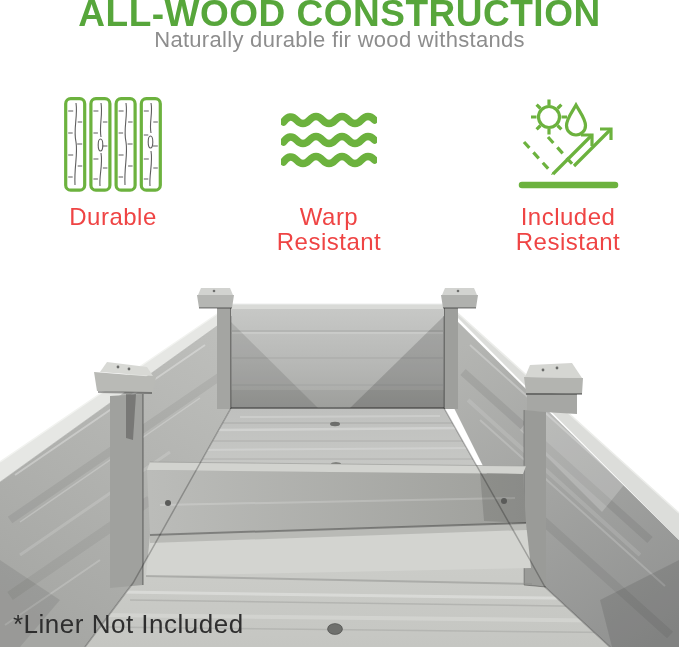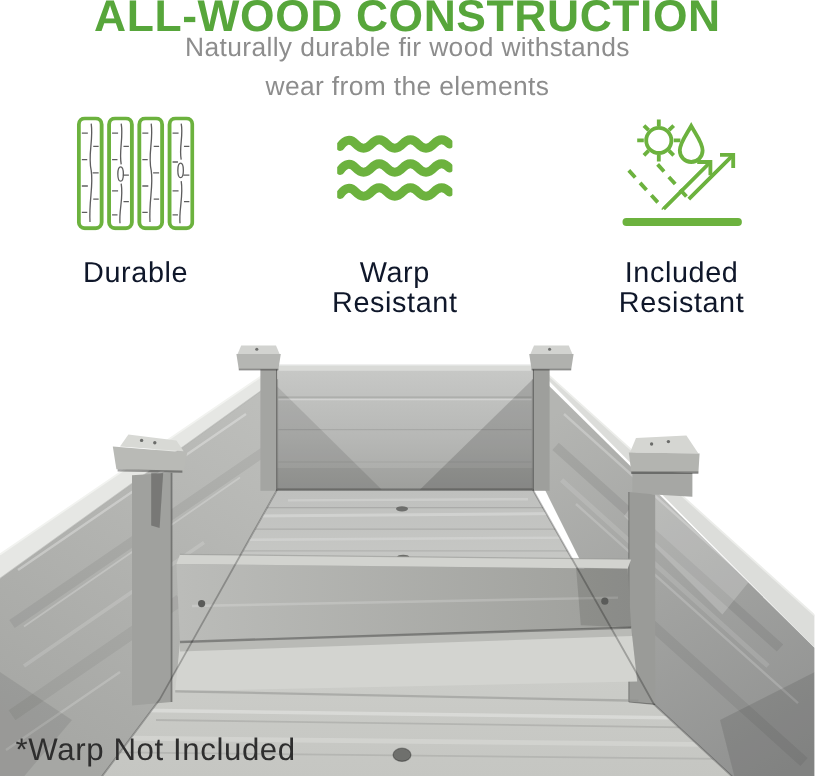--- a/index.html
+++ b/index.html
@@ -8,36 +8,35 @@
   
   .title{position:absolute;top:-4px;left:0;width:679px;text-align:center;margin:0;
          font-size:37px;line-height:36px;font-weight:bold;letter-spacing:.5px;color:#57A63B;}
   .sub{position:absolute;left:0;width:679px;text-align:center;margin:0;
        font-size:22px;line-height:24px;color:#8d8d8d;letter-spacing:.3px;font-weight:normal;}
   .sub1{top:28px;} .sub2{top:60px;}
   
   .feature{position:absolute;top:94px;width:160px;text-align:center;}
   .f1{left:33px;} .f2{left:249px;} .f3{left:488px;}
   .icon-box{height:100px;display:flex;align-items:center;justify-content:center;}
-  .flabel{margin-top:21px;font-size:24px;line-height:25px;color:#0f172a;letter-spacing:.5px;}
+  .flabel{margin-top:10px;font-size:24px;line-height:25px;color:#ef4444;letter-spacing:.5px;}
   .gstroke{stroke:#6CB23E;fill:none;}
   .grain{stroke:#4d4d4d;stroke-width:1.1;fill:none;opacity:.9;}
   
   .photo{position:absolute;left:0;top:0;width:679px;height:647px;}
   .footnote{position:absolute;left:13px;top:610px;font-size:26px;line-height:28px;
             color:#2e2e2e;letter-spacing:.5px;z-index:5;}
 </style>
 </head>
 <body>
 
 <div class="canvas">
 
   <h1 class="title">ALL-WOOD CONSTRUCTION</h1>
   <p class="sub sub1">Naturally durable fir wood withstands</p>
-  <p class="sub sub2">wear from the elements</p>
 
   <div class="feature f1">
     <div class="icon-box">
       <svg width="98" height="95" viewBox="0 0 98 95">
         <g class="gstroke" stroke-width="3.2">
           <rect x="1.7" y="1.7" width="19" height="91.5" rx="5"></rect>
           <rect x="26.9" y="1.7" width="19" height="91.5" rx="5"></rect>
           <rect x="52.1" y="1.7" width="19" height="91.5" rx="5"></rect>
           <rect x="77.3" y="1.7" width="19" height="91.5" rx="5"></rect>
         </g>
@@ -252,14 +251,14 @@
       <circle cx="543" cy="370" r="1.4" fill="#6b6c6a"></circle>
       <circle cx="557" cy="368" r="1.4" fill="#6b6c6a"></circle>
     </g>
 
     <path d="M231,408 L133,583 L85,647" fill="none" stroke="#000" stroke-width="1.5" opacity=".25"></path>
     <path d="M444,408 L530,560 L545,587 L610,647" fill="none" stroke="#000" stroke-width="1.5" opacity=".25"></path>
 
     <ellipse cx="335" cy="629" rx="7.5" ry="5.5" fill="#6f706d" stroke="#000" stroke-opacity=".3"></ellipse>
   </svg>
 
-  <div class="footnote">*Warp Not Included</div>
+  <div class="footnote">*Liner Not Included</div>
 </div>
 
 </body></html>

